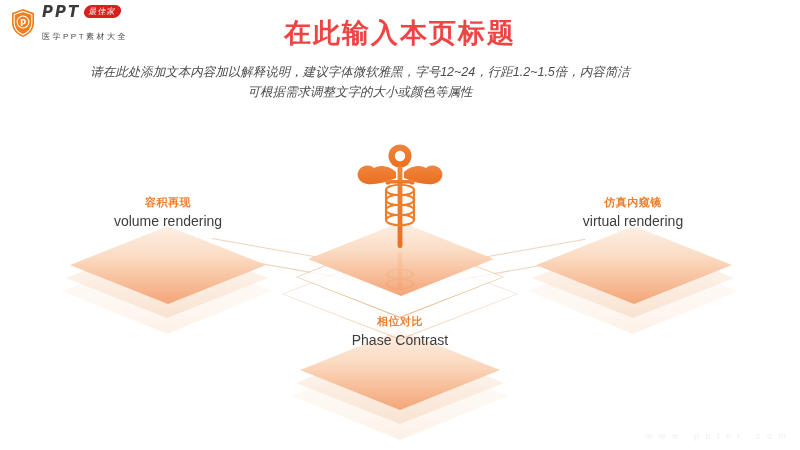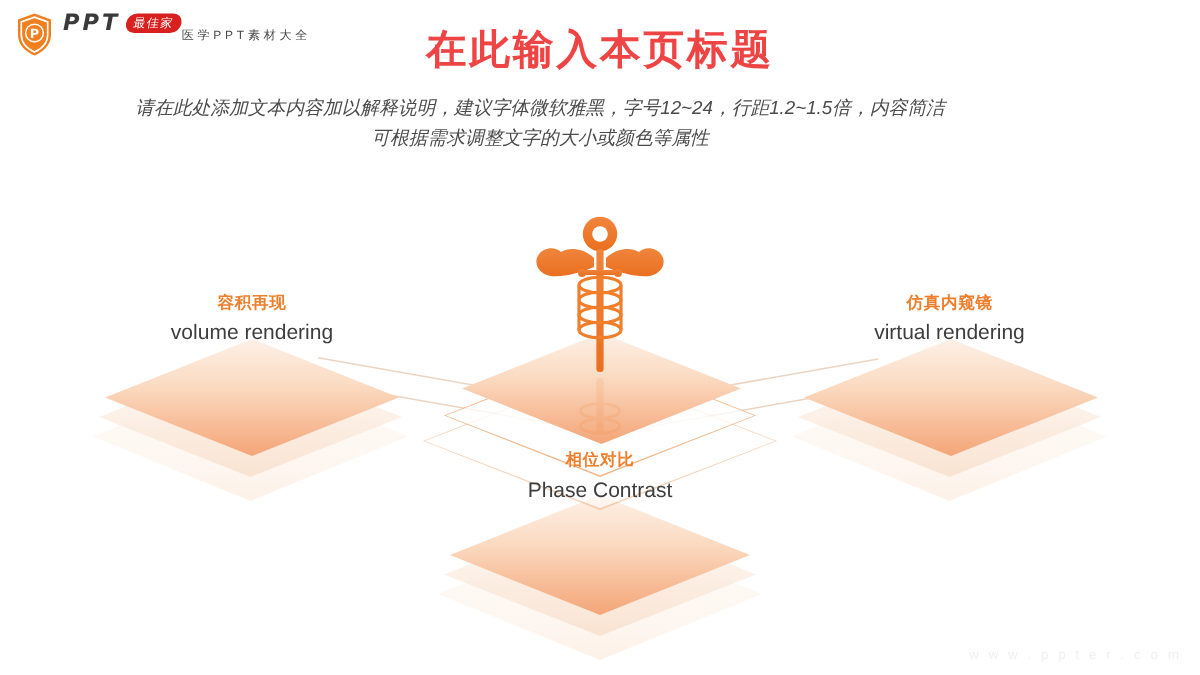--- a/index.html
+++ b/index.html
@@ -28,21 +28,21 @@
   #logo .shield {
     position: relative;
     width: 26px;
     height: 30px;
     flex: 0 0 26px;
   }
   #logo .shield svg { display: block; }
   #logo .wordmark {
     margin-left: 6px;
     display: flex;
-    flex-direction: row;
+    flex-direction: column;
     justify-content: center;
     height: 32px;
   }
   #logo .wm-top {
     display: flex;
     align-items: center;
     height: 16px;
   }
   #logo .ppt-text {
     font-family: "DejaVu Sans", sans-serif;
@@ -183,21 +183,21 @@
   }
   .label .en {
     color: #3d3d3d;
     font-size: 14px;
     margin-top: 3px;
     white-space: nowrap;
   }
 
   #label-left  { left: 58px;  top: 66px; width: 220px; }
   #label-right { left: 518px; top: 66px; width: 230px; }
-  #label-bottom{ left: 290px; top: 171px; width: 220px; }
+  #label-bottom{ left: 290px; top: 185px; width: 220px; }
 
   
   #watermark {
     position: absolute;
     right: 12px;
     bottom: 9px;
     font-size: 9px;
     letter-spacing: 2px;
     color: #f0f0f0;
   }

